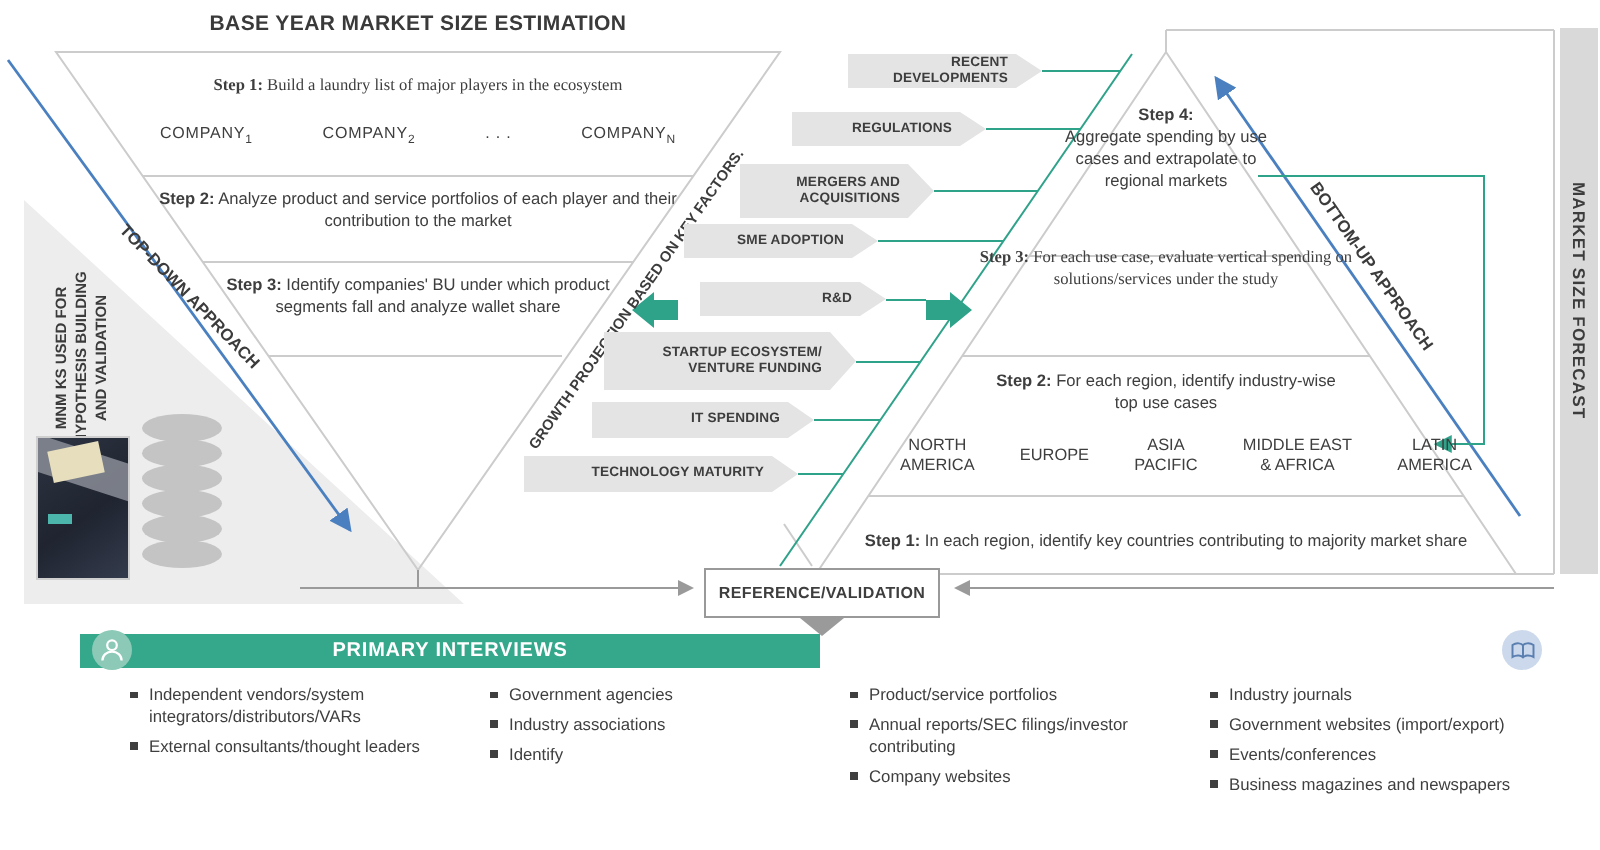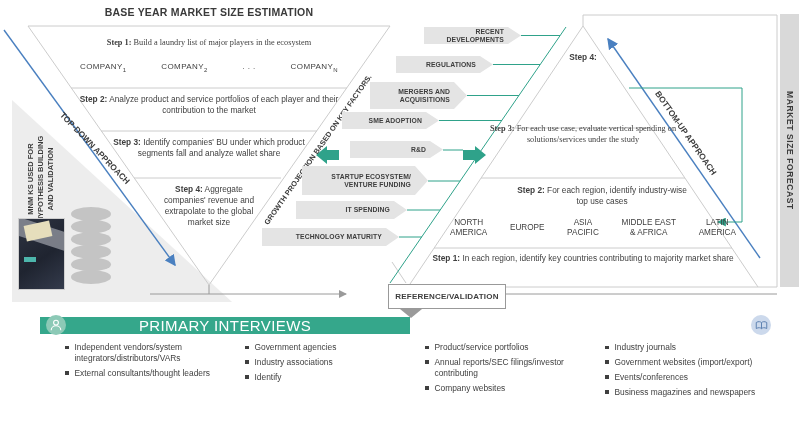--- a/index.html
+++ b/index.html
@@ -16,21 +16,21 @@
   .rot{transform-origin:center;font-weight:bold;color:#3c3c3c;text-align:center;white-space:nowrap;}
   .ribbon{background:#e4e4e4;display:flex;align-items:center;justify-content:flex-end;
           clip-path:polygon(0 0,calc(100% - 13px) 0,100% 50%,calc(100% - 13px) 100%,0 100%);}
   .ribbon span{font-size:6.8px;font-weight:bold;color:#3d3d3d;text-align:right;
                padding-right:17px;line-height:1.15;letter-spacing:.1px;}
   .regions{display:flex;justify-content:space-between;align-items:center;}
   .region{font-size:8.2px;text-align:center;white-space:pre-line;line-height:1.25;color:#3e3e3e;}
   .vbox{background:#fff;border:1px solid #999;font-size:8px;font-weight:bold;
         display:flex;align-items:center;justify-content:center;letter-spacing:.2px;}
   .bar{display:flex;align-items:center;justify-content:center;color:#fff;
-       font-size:15px;font-weight:normal;letter-spacing:.4px;}
+       font-size:10px;font-weight:bold;letter-spacing:.4px;}
   .iconcircle{border-radius:50%;display:flex;align-items:center;justify-content:center;}
   .col .item{display:flex;margin-bottom:4px;font-size:8.4px;line-height:1.3;color:#3f3f3f;}
   .col .bullet{width:3.5px;height:3.5px;background:#3f3f3f;margin:3.5px 6px 0 0;flex:none;}
   .vertbar{background:#d9d9d9;display:flex;align-items:center;justify-content:center;}
   .vertbar span{writing-mode:vertical-rl;font-size:8.5px;font-weight:bold;color:#3c3c3c;letter-spacing:.6px;}
   .mnm{font-size:7.5px;font-weight:bold;line-height:1.35;text-align:center;white-space:pre-line;color:#3b3b3b;}
   .photo{background:linear-gradient(145deg,#2e3442 0%,#1f2430 55%,#343b4c 100%);border:1px solid #cfcfcf;overflow:hidden;}
   .photo .band{position:absolute;left:-6px;top:8px;width:70px;height:18px;background:#8a8d96;transform:rotate(18deg);opacity:.85;}
   .photo .booklet{position:absolute;left:6px;top:4px;width:26px;height:16px;background:#e6debc;transform:rotate(-12deg);}
   .photo .chip{position:absolute;left:5px;top:38px;width:12px;height:5px;background:#4db6ac;}
@@ -116,23 +116,20 @@
     <span><span>COMPANY</span><sub>2</sub></span>
     <span><span>. . .</span><sub></sub></span>
     <span><span>COMPANY</span><sub>N</sub></span>
   </div>
   <div class="abs step" style="left:64px;top:94px;width:290px;">
     <b>Step 2:</b><span> Analyze product and service portfolios of each player and their contribution to the market</span>
   </div>
   <div class="abs step" style="left:104px;top:137px;width:210px;">
     <b>Step 3:</b><span> Identify companies' BU under which product segments fall and analyze wallet share</span>
   </div>
-  <div class="abs step" style="left:154px;top:184px;width:110px;">
-    <b>Step 4:</b><span> Aggregate companies' revenue and extrapolate to the global market size</span>
-  </div>
 
   <div class="abs rot" style="left:25px;top:143px;width:140px;font-size:8.4px;transform:rotate(46deg);">TOP-DOWN APPROACH</div>
   <div class="abs rot" style="left:218px;top:145px;width:200px;font-size:7.4px;transform:rotate(-55deg);">GROWTH PROJECTION BASED ON KEY FACTORS.</div>
   <div class="abs rot" style="left:616px;top:128px;width:140px;font-size:8.4px;transform:rotate(55deg);">BOTTOM-UP APPROACH</div>
 
   <div class="abs mnm" style="left:-7px;top:163px;width:98px;height:32px;transform:rotate(-90deg);transform-origin:center;">MNM KS USED FOR
 HYPOTHESIS BUILDING
 AND VALIDATION</div>
   <div class="abs photo" style="left:18px;top:218px;width:45px;height:70px;">
     <div class="band"></div>
@@ -159,48 +156,48 @@
       <span style="width:90px;">STARTUP ECOSYSTEM/ VENTURE FUNDING</span>
     </div>
   <div class="abs ribbon" style="left:296px;top:201px;width:111px;height:18px;">
       <span>IT SPENDING</span>
     </div>
   <div class="abs ribbon" style="left:262px;top:228px;width:137px;height:18px;">
       <span>TECHNOLOGY MATURITY</span>
     </div>
 
   <div class="abs step blocklbl" style="left:525px;top:52px;width:116px;">
-    <b>Step 4:</b>
+    <b>Step 4:</b><span>Aggregate spending by use cases and extrapolate to regional markets</span>
   </div>
   <div class="abs step" style="left:462px;top:124px;width:242px;font-family:Liberation Serif, serif;">
     <b>Step 3:</b><span> For each use case, evaluate vertical spending on solutions/services under the study</span>
   </div>
-  <div class="abs step" style="left:498px;top:185px;width:170px;margin-left:19px;">
+  <div class="abs step" style="left:498px;top:185px;width:170px;">
     <b>Step 2:</b><span> For each region, identify industry-wise top use cases</span>
   </div>
   <div class="abs regions" style="left:450px;top:214px;width:286px;height:28px;">
     <span class="region">NORTH
 AMERICA</span>
     <span class="region">EUROPE</span>
     <span class="region">ASIA
 PACIFIC</span>
     <span class="region">MIDDLE EAST
 &amp; AFRICA</span>
     <span class="region">LATIN
 AMERICA</span>
   </div>
-  <div class="abs step" style="left:428px;top:253px;width:310px;">
+  <div class="abs step" style="left:428px;top:265px;width:310px;">
     <b>Step 1:</b><span> In each region, identify key countries contributing to majority market share</span>
   </div>
 
   <div class="abs vertbar" style="left:780px;top:14px;width:19px;height:273px;">
     <span>MARKET SIZE FORECAST</span>
   </div>
 
-  <div class="abs vbox" style="left:352px;top:284px;width:116px;height:23px;margin-left:36px;">REFERENCE/VALIDATION</div>
+  <div class="abs vbox" style="left:352px;top:284px;width:116px;height:23px;">REFERENCE/VALIDATION</div>
 
   <div class="abs bar" style="left:40px;top:317px;width:370px;height:17px;background:#35a78b;">
     <span>PRIMARY INTERVIEWS</span>
   </div>
   <div class="abs iconcircle" style="left:46px;top:315px;width:20px;height:20px;background:#8cc9b6;">
     <svg width="16" height="16" viewBox="0 0 20 20">
         <circle cx="10" cy="7" r="3" fill="none" stroke="#ffffff" stroke-width="1.4"></circle>
         <path d="M4,16.5 a6,5.5 0 0 1 12,0" fill="none" stroke="#ffffff" stroke-width="1.4"></path>
       </svg>
   </div>

